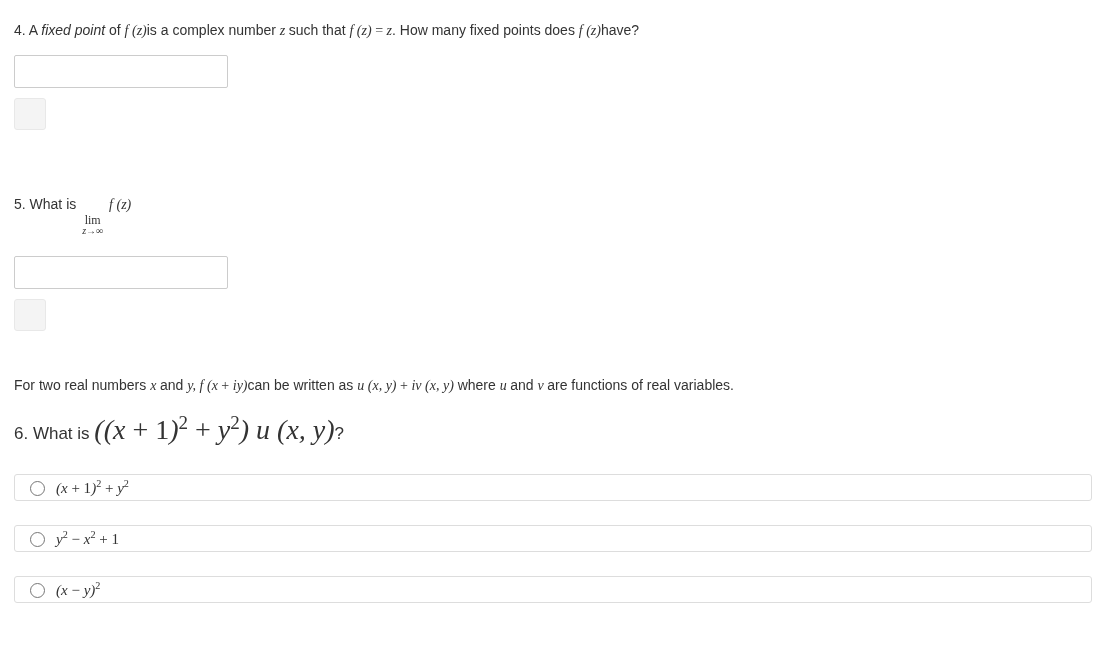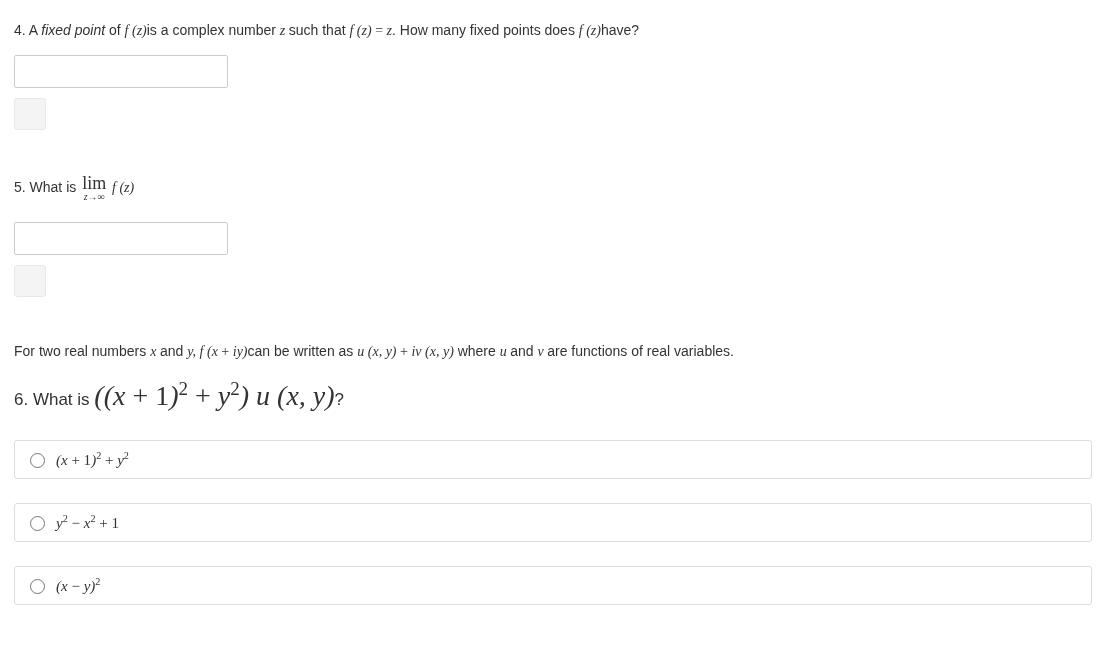--- a/index.html
+++ b/index.html
@@ -44,38 +44,38 @@
       font-size: 20px;
       margin-bottom: 18px;
       line-height: 1.4;
     }
     .q6-title .what { font-size: 17px; }
     .q6-title .big-math { font-family: Georgia, "Times New Roman", serif; font-style: italic; font-size: 28px; }
     .sup { vertical-align: super; font-size: 0.68em; font-style: normal;}
     .option-row {
       border: 1px solid #ddd;
       border-radius: 3px;
-      padding: 9px 10px;
+      padding: 3px 10px;
       margin-bottom: 10px;
       display: flex;
       align-items: center;
       gap: 8px;
       margin-top: 24px;
     }
     .option-row input[type="radio"] {
       width: 15px; height: 15px;
       accent-color: #666;
     }
     .option-row .opt-label {
       font-family: Georgia, "Times New Roman", serif;
       font-style: italic;
       font-size: 15px;
     }
     .lim-wrap { display: inline-block; text-align: center; vertical-align: middle; font-family: Georgia, serif; font-style: normal; line-height: 1; margin: 0 2px;}
-    .lim-top { display:block; font-size: 18px;}
+    .lim-top { display:block; font-size: 12px; margin-top: 40px;}
     .lim-bot { display:block; font-size: 10px; font-style: italic;}
   </style>
 </head>
 <body>
 
 <div class="q-block q4">
   <div class="question-text">
     <span>4.</span>
     <span>A </span><span class="italic">fixed point</span><span> of </span><span class="math">f (z)</span><span>is a complex number </span><span class="math">z </span><span>such that </span><span class="math"><span class="math">f </span>(<span class="math">z</span>) <span class="mathup">=</span> <span class="math">z</span></span><span>. How many fixed points does </span><span class="math">f (z)</span><span>have?</span>
   </div>

